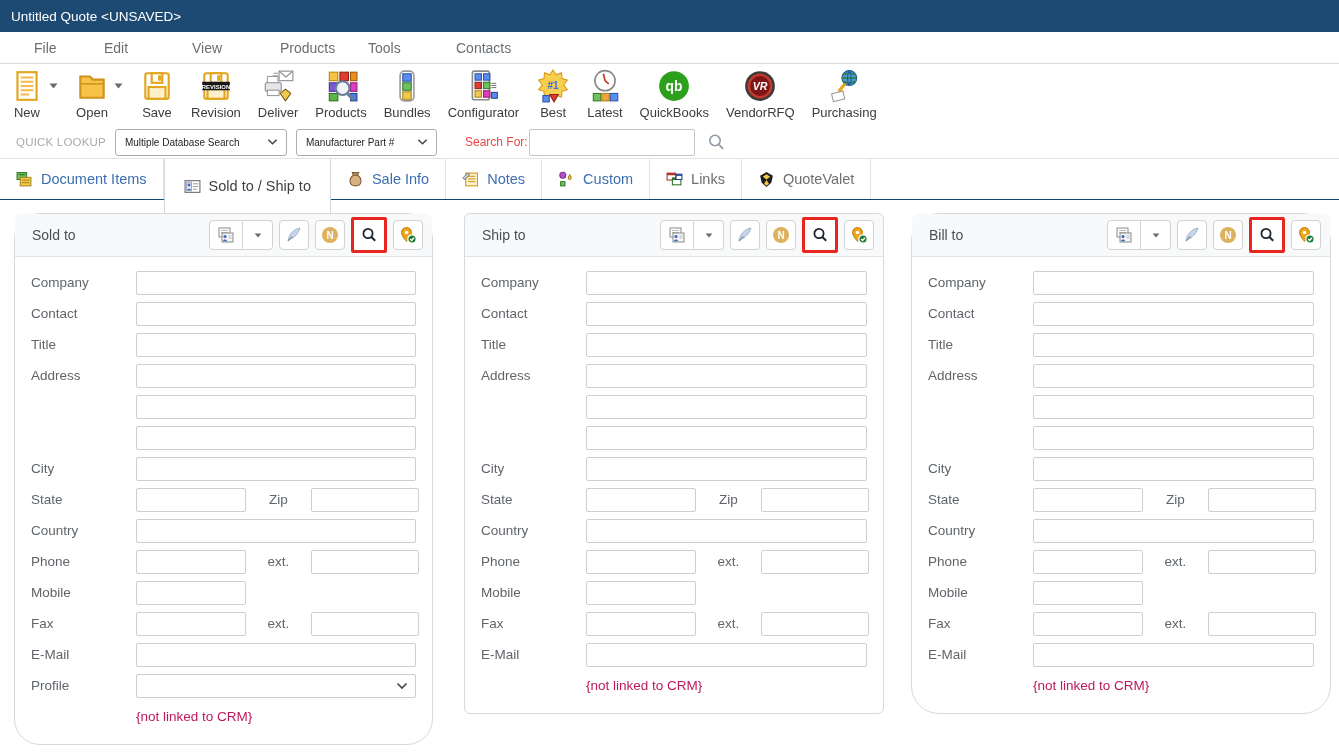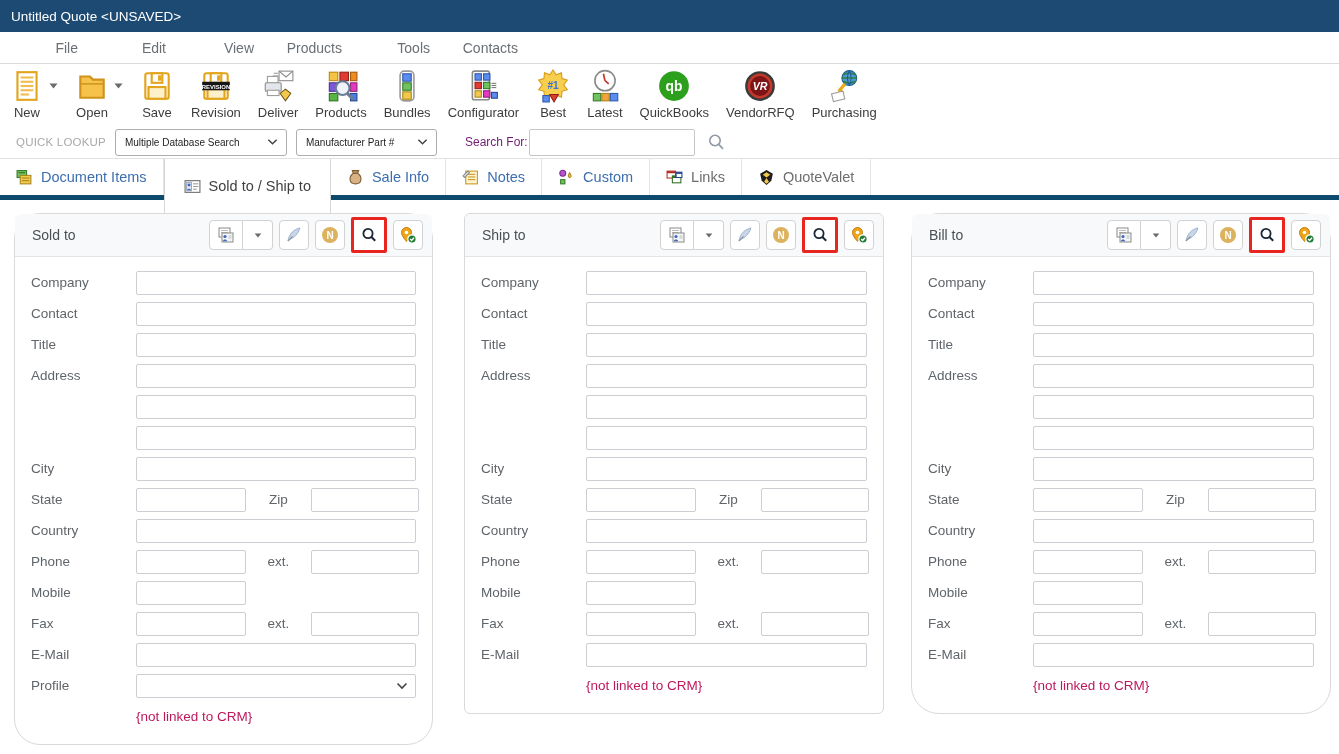--- a/index.html
+++ b/index.html
@@ -7,21 +7,21 @@
   body {
     font-family: "Liberation Sans", sans-serif;
     background:#fff; color:#333; overflow:hidden;
     -webkit-font-smoothing:antialiased;
   }
   
   .titlebar { height:32px; background:#1c4a73; color:#fff; display:flex; align-items:center;
     padding-left:11px; font-size:13.5px; }
   
   .menubar { height:32px; display:flex; align-items:center; border-bottom:1px solid #d9dcdf;
-    color:#6a6f74; font-size:14px; padding-left:8px;text-align:right; }
+    color:#6a6f74; font-size:14px; padding-left:16px; }
   .menu-item { padding:0 0; margin:0 0 0 18px; width:70px; cursor:default; }
   .menu-item:first-child { margin-left:18px; width:52px; }
   
   .toolbar { height:62px; display:flex; align-items:flex-start; padding:4px 0 0 10px; }
   .tool { display:flex; flex-direction:column; align-items:center; margin-right:17px; cursor:default; }
   .tool-ico-wrap { position:relative; height:36px; display:flex; align-items:center; }
   .tool-ico-wrap .icn svg { width:34px; height:34px; display:block; }
   .tool-caret { position:absolute; left:100%; margin-left:5px; top:15px; }
   .tool-caret svg { width:9px; height:6px; display:block; }
   .tool-label { font-size:13px; color:#3c3c3c; margin-top:1px; white-space:nowrap; }
@@ -29,26 +29,26 @@
   
   .quicklookup { height:33px; display:flex; align-items:center; font-size:12px; padding-left:16px;
     border-bottom:1px solid #e2e2e2; }
   .ql-label { color:#a9a9a9; font-size:11.5px; letter-spacing:.2px; margin-right:9px; }
   .selectbox { height:27px; border:1px solid #adadad; border-radius:3px; background:#fff;
     display:flex; align-items:center; justify-content:space-between; padding:0 8px 0 9px;
     font-size:10px; color:#1f1f1f; cursor:default; }
   .selectbox .icn svg { width:11px; height:8px; display:block; }
   .ql-db { width:172px; margin-right:9px; }
   .ql-field { width:141px; margin-right:28px; }
-  .ql-searchfor { color:#701a75; font-size:12px; margin-right:1px; }
+  .ql-searchfor { color:#ef4444; font-size:12px; margin-right:1px; }
   .ql-input { width:166px; height:27px; border:1px solid #c6c6c6; border-radius:2px; font-size:13px;
     padding:0 6px; margin-right:11px; font-family:"Liberation Sans",sans-serif; }
   .ql-search-icon svg { width:20px; height:20px; display:block; }
   
-  .tabstrip { display:flex; align-items:stretch; height:41px; border-bottom:5px solid #0c4a6e; position:relative; }
+  .tabstrip { display:flex; align-items:stretch; height:41px; border-bottom:1px solid #0c4a6e; position:relative; }
   .tab { display:flex; align-items:center; gap:8px; padding:0 16px; font-size:14.5px; color:#3c6eb0;
     border-right:1px solid #e3e3e3; cursor:default; background:transparent; }
   .tab .icn svg { width:17px; height:17px; display:block; }
   .tab.muted { color:#6e6e6e; }
   .tab.active { color:#3f3f3f; background:#fff; border-left:1px solid #d6d6d6; border-right:1px solid #d6d6d6;
     height:54px; align-self:flex-start; position:relative; z-index:2; padding:0 19px; }
   
   .content { display:flex; align-items:flex-start; padding:13px 0 0 14px; background:#fff; }
   .panel { border:1px solid #d9d9d9; border-radius:6px; background:#fff; }
   .panel:nth-child(1){ width:419px; margin-right:31px;border-radius:26px; }

